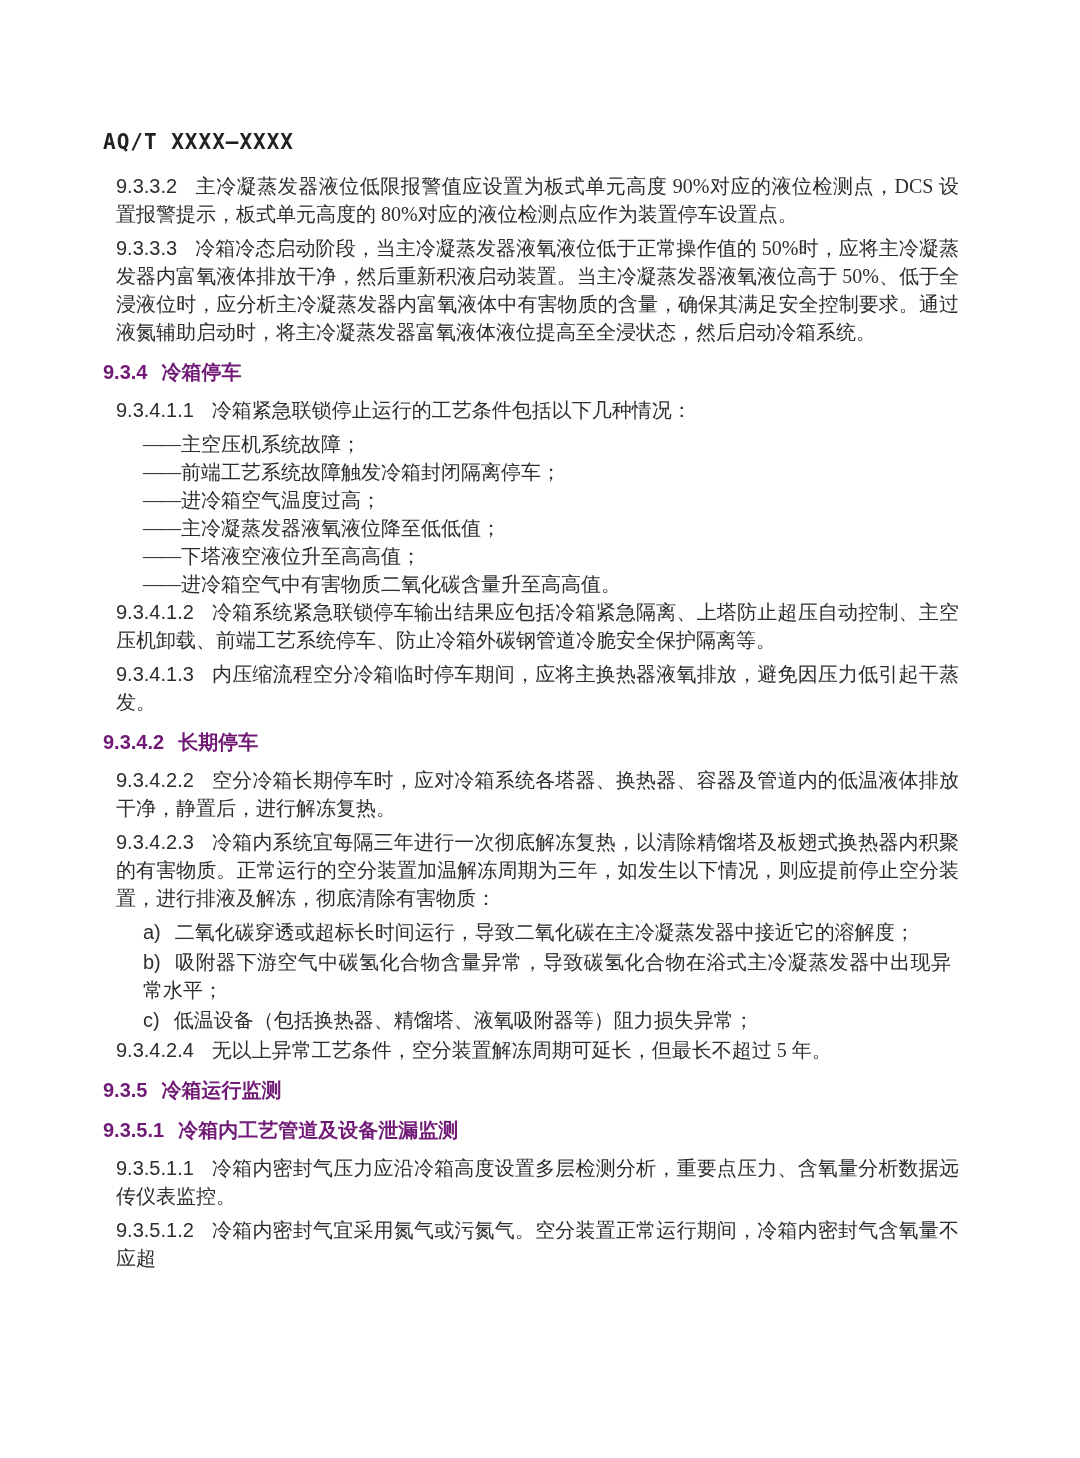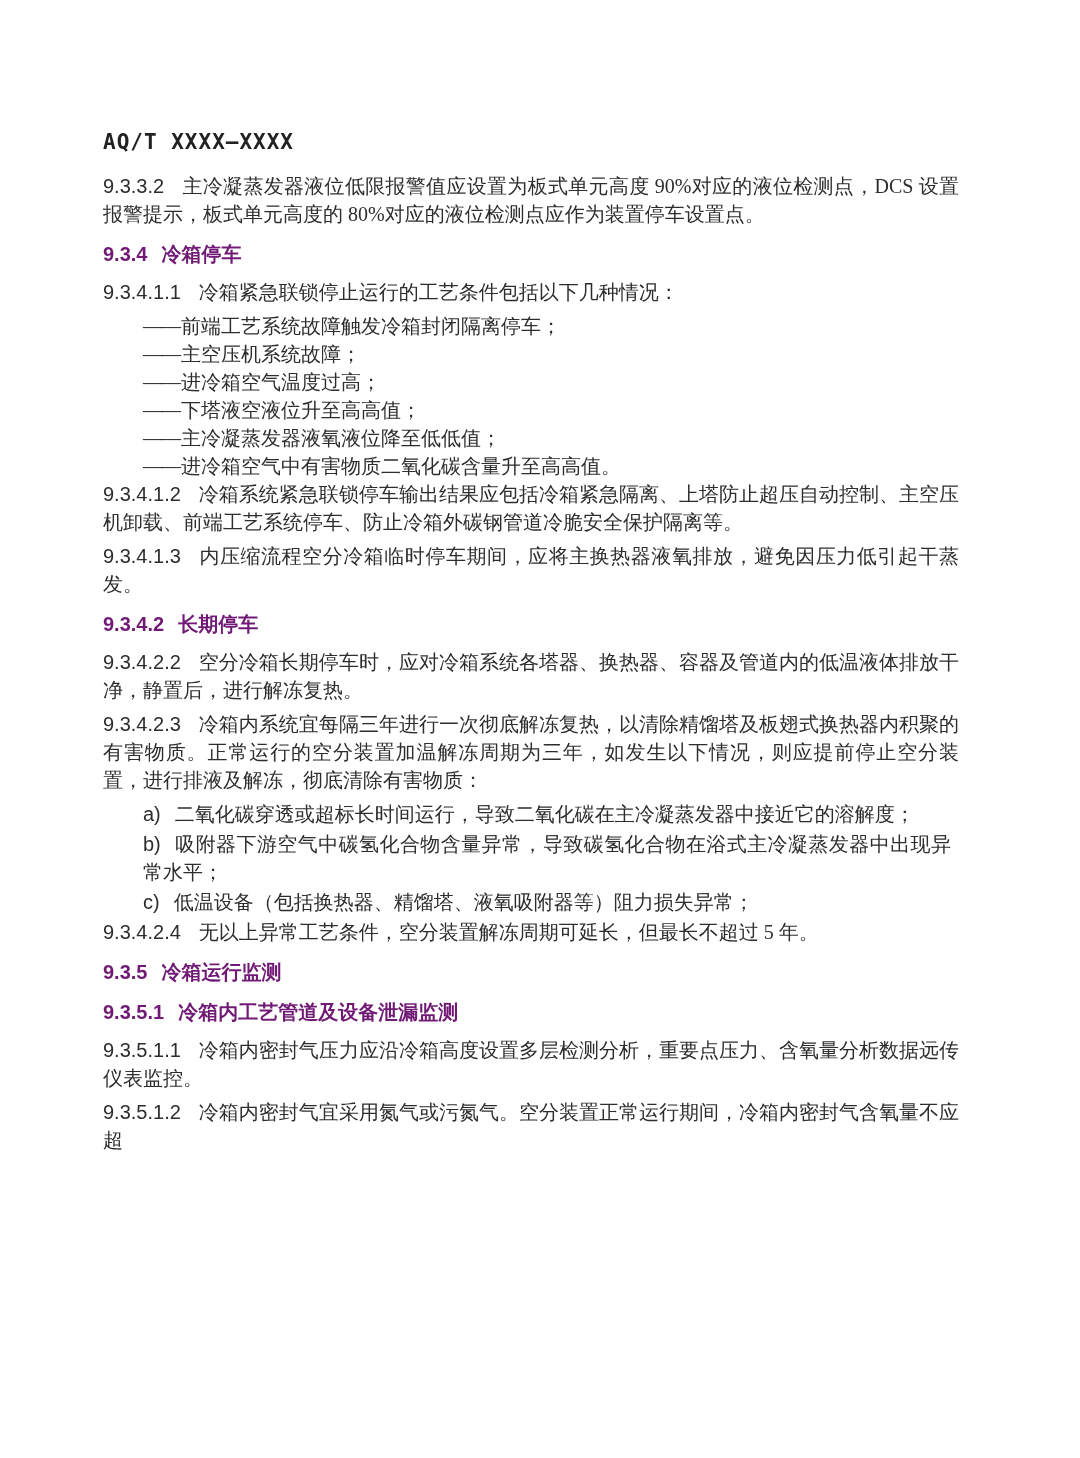--- a/index.html
+++ b/index.html
@@ -29,21 +29,21 @@
   .doc-body {
     position: absolute;
     left: 103px;
     top: 172px;
     width: 856px;
     font-size: 20px;
     line-height: 28px;
     text-align: justify;
   }
   .doc-body .para {
-    margin: 0 0 6px 0;
+    margin: 0 0 6px 13px;
   }
   .doc-body .heading {
     margin: 12px 0 10px 0;
     font-family: "Liberation Sans", "DejaVu Sans", sans-serif;
     font-weight: bold;
     color: #701a75;
     text-align: left;
   }
   .doc-body .num {
     font-family: "Liberation Sans", "DejaVu Sans", sans-serif;
@@ -76,27 +76,28 @@
   }
 </style>
 </head>
 <body>
 
 <div class="page">
   <div class="doc-header">AQ/T XXXX—XXXX</div>
 
   <div class="doc-body">
       <div class="para"><span class="num">9.3.3.2</span>主冷凝蒸发器液位低限报警值应设置为板式单元高度 90%对应的液位检测点，DCS 设置报警提示，板式单元高度的 80%对应的液位检测点应作为装置停车设置点。</div>
+      <div class="para"><span class="num">9.3.3.3</span>冷箱冷态启动阶段，当主冷凝蒸发器液氧液位低于正常操作值的 50%时，应将主冷凝蒸发器内富氧液体排放干净，然后重新积液启动装置。当主冷凝蒸发器液氧液位高于 50%、低于全浸液位时，应分析主冷凝蒸发器内富氧液体中有害物质的含量，确保其满足安全控制要求。通过液氮辅助启动时，将主冷凝蒸发器富氧液体液位提高至全浸状态，然后启动冷箱系统。</div>
       <div class="heading"><span class="num">9.3.4</span>冷箱停车</div>
       <div class="para"><span class="num">9.3.4.1.1</span>冷箱紧急联锁停止运行的工艺条件包括以下几种情况：</div>
+      <div class="dash"><span class="dashmark">——</span>主空压机系统故障；</div>
       <div class="dash"><span class="dashmark">——</span>前端工艺系统故障触发冷箱封闭隔离停车；</div>
-      <div class="dash"><span class="dashmark">——</span>主空压机系统故障；</div>
       <div class="dash"><span class="dashmark">——</span>进冷箱空气温度过高；</div>
+      <div class="dash"><span class="dashmark">——</span>主冷凝蒸发器液氧液位降至低低值；</div>
       <div class="dash"><span class="dashmark">——</span>下塔液空液位升至高高值；</div>
-      <div class="dash"><span class="dashmark">——</span>主冷凝蒸发器液氧液位降至低低值；</div>
       <div class="dash"><span class="dashmark">——</span>进冷箱空气中有害物质二氧化碳含量升至高高值。</div>
       <div class="para"><span class="num">9.3.4.1.2</span>冷箱系统紧急联锁停车输出结果应包括冷箱紧急隔离、上塔防止超压自动控制、主空压机卸载、前端工艺系统停车、防止冷箱外碳钢管道冷脆安全保护隔离等。</div>
       <div class="para"><span class="num">9.3.4.1.3</span>内压缩流程空分冷箱临时停车期间，应将主换热器液氧排放，避免因压力低引起干蒸发。</div>
       <div class="heading"><span class="num">9.3.4.2</span>长期停车</div>
       <div class="para"><span class="num">9.3.4.2.2</span>空分冷箱长期停车时，应对冷箱系统各塔器、换热器、容器及管道内的低温液体排放干净，静置后，进行解冻复热。</div>
       <div class="para"><span class="num">9.3.4.2.3</span>冷箱内系统宜每隔三年进行一次彻底解冻复热，以清除精馏塔及板翅式换热器内积聚的有害物质。正常运行的空分装置加温解冻周期为三年，如发生以下情况，则应提前停止空分装置，进行排液及解冻，彻底清除有害物质：</div>
       <div class="letter"><span class="num">a)</span>二氧化碳穿透或超标长时间运行，导致二氧化碳在主冷凝蒸发器中接近它的溶解度；</div>
       <div class="letter"><span class="num">b)</span>吸附器下游空气中碳氢化合物含量异常，导致碳氢化合物在浴式主冷凝蒸发器中出现异常水平；</div>
       <div class="letter"><span class="num">c)</span>低温设备（包括换热器、精馏塔、液氧吸附器等）阻力损失异常；</div>
       <div class="para"><span class="num">9.3.4.2.4</span>无以上异常工艺条件，空分装置解冻周期可延长，但最长不超过 5 年。</div>

